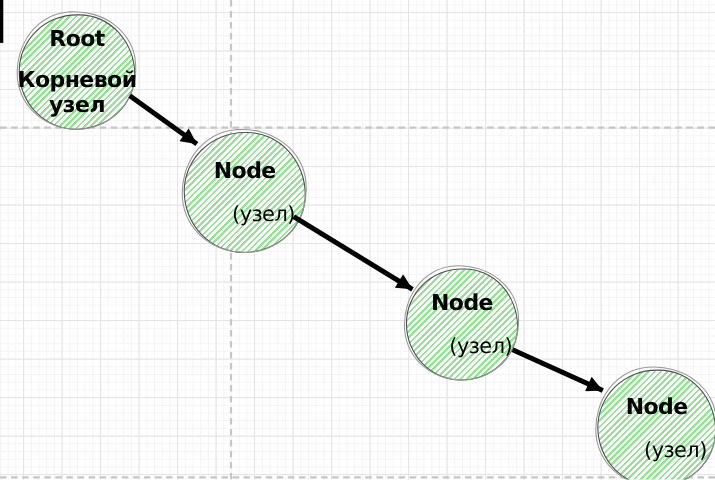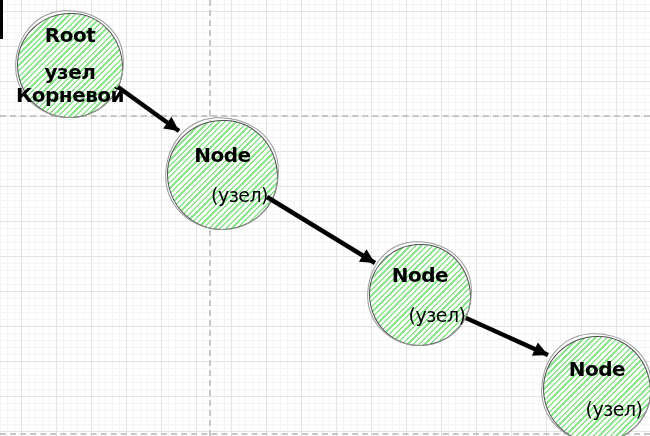--- a/index.html
+++ b/index.html
@@ -103,22 +103,22 @@
       </marker>
     </defs>
     <line class="arrow-line" x1="118" y1="87" x2="179" y2="131" marker-end="url(#ah)"></line>
     <line class="arrow-line" x1="267" y1="197" x2="375" y2="263" marker-end="url(#ah)"></line>
     <line class="arrow-line" x1="466" y1="318" x2="548" y2="355" marker-end="url(#ah)"></line>
   </svg>
 
   <div class="node n1">
     <div class="lbl">
       <span class="line-main">Root</span>
+      <span class="line-main2">Корневой</span>
       <span class="line-main2">узел</span>
-      <span class="line-main2">Корневой</span>
     </div>
   </div>
 
   <div class="node n2">
     <div class="lbl">
       <span class="line-main">Node</span>
       <span class="line-sub">(узел)</span>
     </div>
   </div>
 

